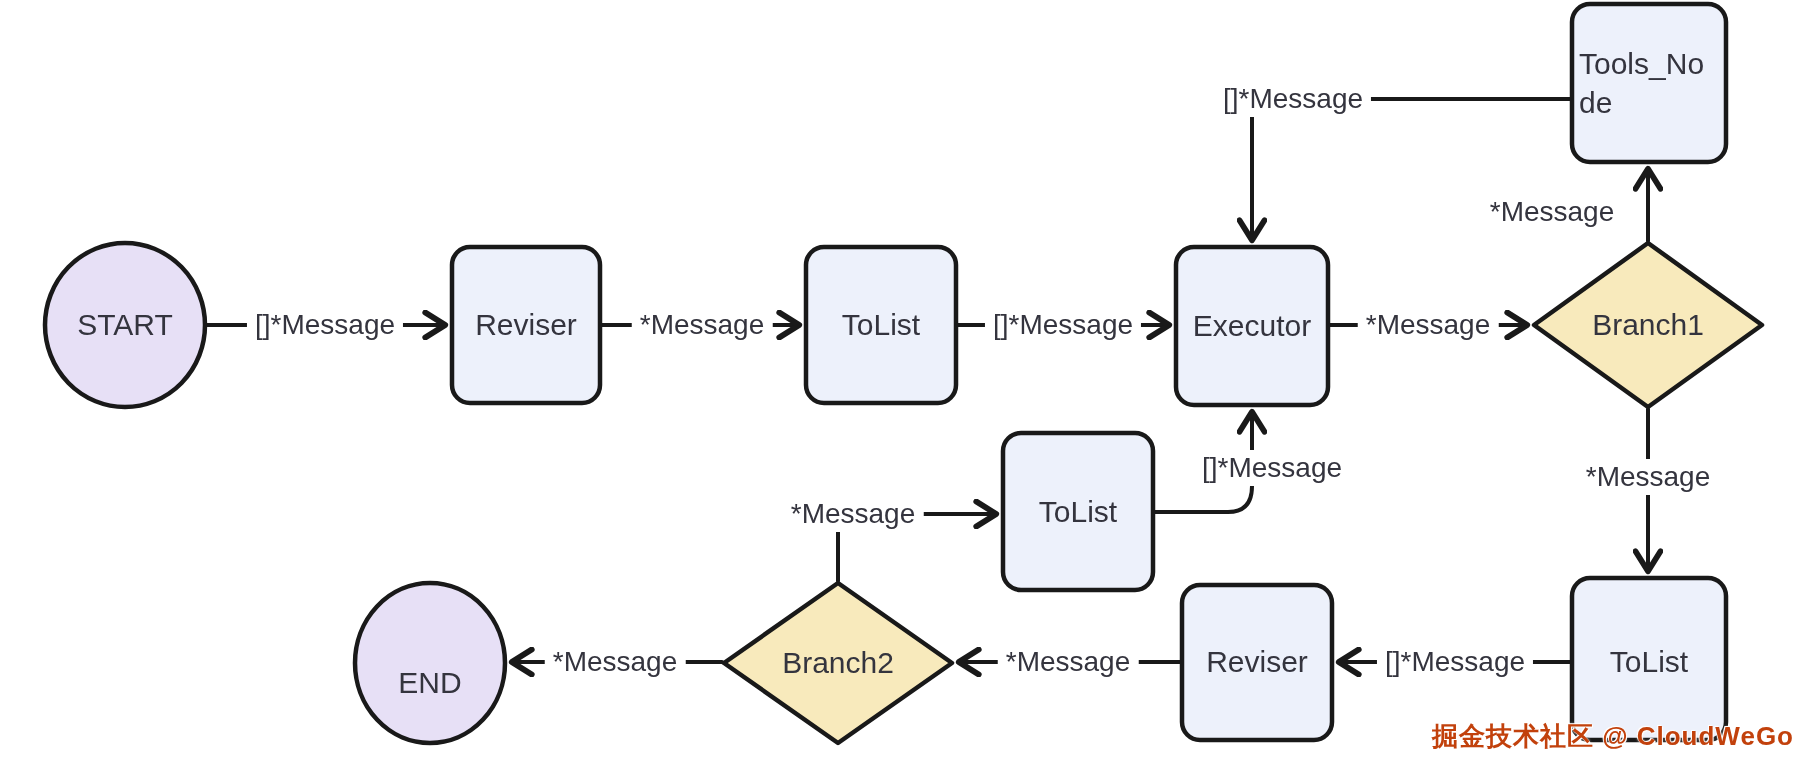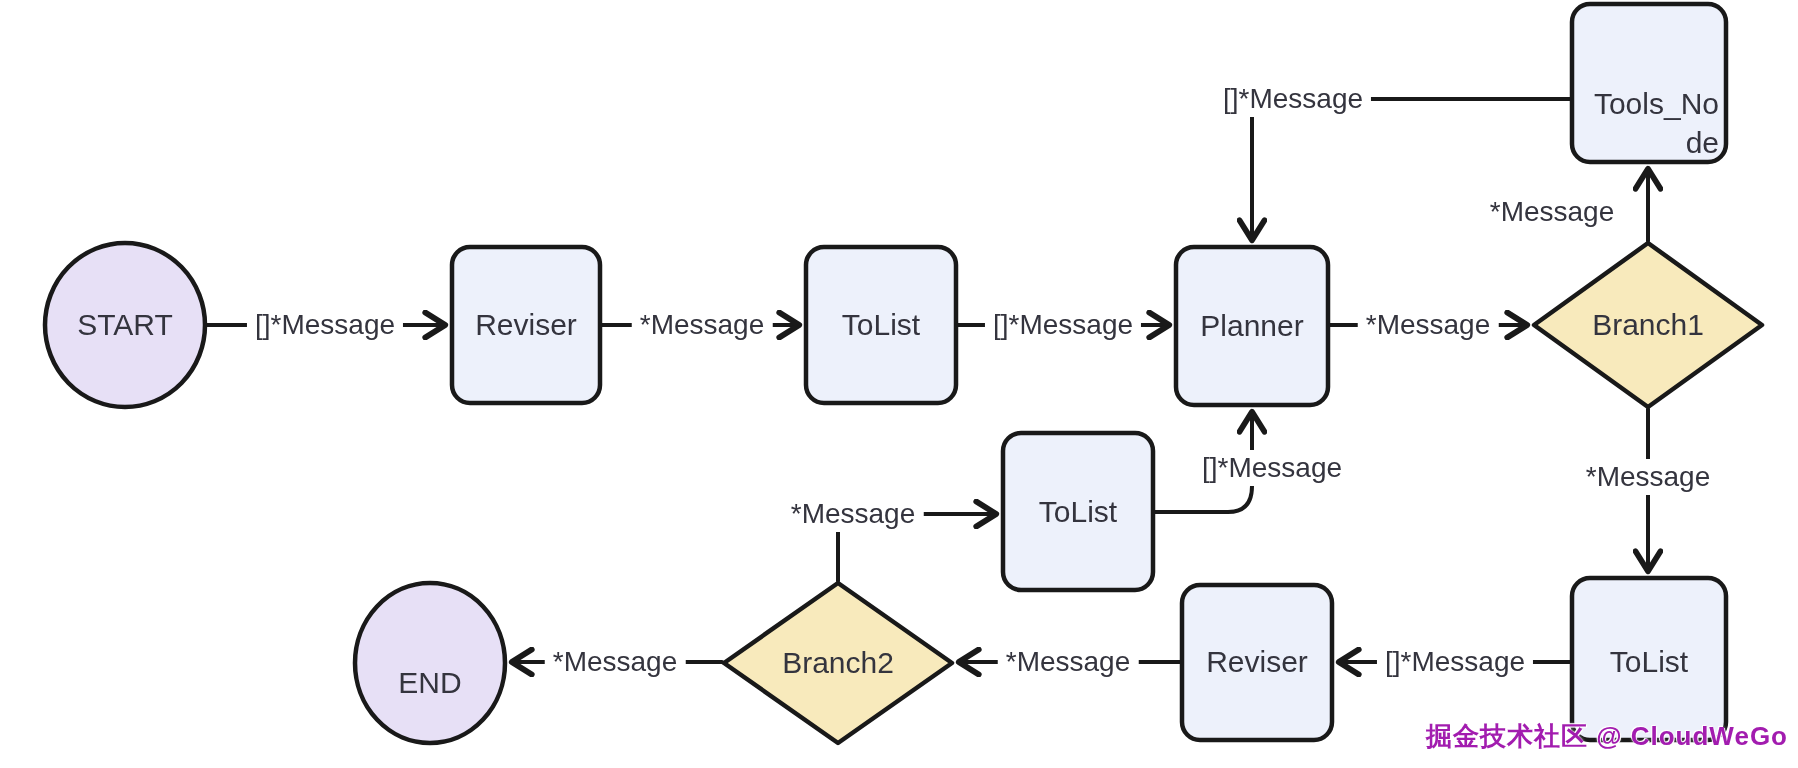--- a/index.html
+++ b/index.html
@@ -6,22 +6,22 @@
     --node-fill:#edf1fb; --node-stroke:#191919; --circle-fill:#e7e0f6;
     --diamond-fill:#f8eabc; --edge-color:#191919; --label-color:#34343e; --bg:#ffffff;
   }
   html,body{margin:0;padding:0;background:#fff;}
   .canvas{position:relative;width:1798px;height:768px;background:var(--bg);overflow:hidden;
           font-family:"Liberation Sans",sans-serif;}
   .canvas svg{position:absolute;left:0;top:0;}
   .lbl{position:absolute;transform:translate(-50%,-50%);white-space:nowrap;color:var(--label-color);}
   .node-label{font-size:30px;}
   .edge-label{font-size:28px;background:var(--bg);padding:2px 8px;}
-  .two-line{white-space:normal;width:140px;text-align:right;word-break:break-all;line-height:1.3;margin-top:40px;}
-  .watermark{position:absolute;right:10px;top:719px;font-size:26px;font-weight:bold;color:#a21caf;
+  .two-line{white-space:normal;width:140px;text-align:left;word-break:break-all;line-height:1.3;}
+  .watermark{position:absolute;right:4px;top:719px;font-size:26px;font-weight:bold;color:#c2410c;
              text-shadow:0 0 3px #fff,1px 1px 0 #fff,-1px -1px 0 #fff;letter-spacing:1px;}
 </style>
 </head>
 <body>
 
 <div class="canvas">
 
   <svg width="1798" height="768" viewBox="0 0 1798 768">
     <defs>
       <marker id="arrow" viewBox="0 0 12 12" refX="9.5" refY="6" markerWidth="7.5" markerHeight="7.5" orient="auto-start-reverse">
@@ -55,21 +55,21 @@
       <polygon points="724,663 838,583 952,663 838,743" fill="#f8eabc" stroke-linejoin="round"></polygon>
       <rect x="1182" y="585" width="150" height="155" rx="18" fill="#edf1fb"></rect>
       <rect x="1572" y="578" width="154" height="162" rx="18" fill="#edf1fb"></rect>
       <ellipse cx="430" cy="663" rx="75" ry="80" fill="#e7e0f6"></ellipse>
     </g>
   </svg>
 
   <div class="lbl node-label" style="left:125px;top:325px;">START</div>
   <div class="lbl node-label" style="left:526px;top:325px;">Reviser</div>
   <div class="lbl node-label" style="left:881px;top:325px;">ToList</div>
-  <div class="lbl node-label" style="left:1252px;top:326px;">Planner</div>
+  <div class="lbl node-label" style="left:1252px;top:326px;">Executor</div>
   <div class="lbl node-label" style="left:1648px;top:325px;">Branch1</div>
   <div class="lbl node-label two-line" style="left:1649px;top:83px;">Tools_Node</div>
   <div class="lbl node-label" style="left:1078px;top:512px;">ToList</div>
   <div class="lbl node-label" style="left:838px;top:663px;text-align:center;">Branch2</div>
   <div class="lbl node-label" style="left:1257px;top:662px;text-align:right;">Reviser</div>
   <div class="lbl node-label" style="left:1649px;top:662px;">ToList</div>
   <div class="lbl node-label" style="left:430px;top:683px;">END</div>
 
   <div class="lbl edge-label" style="left:325px;top:325px;">[]*Message</div>
   <div class="lbl edge-label" style="left:702px;top:325px;">*Message</div>

